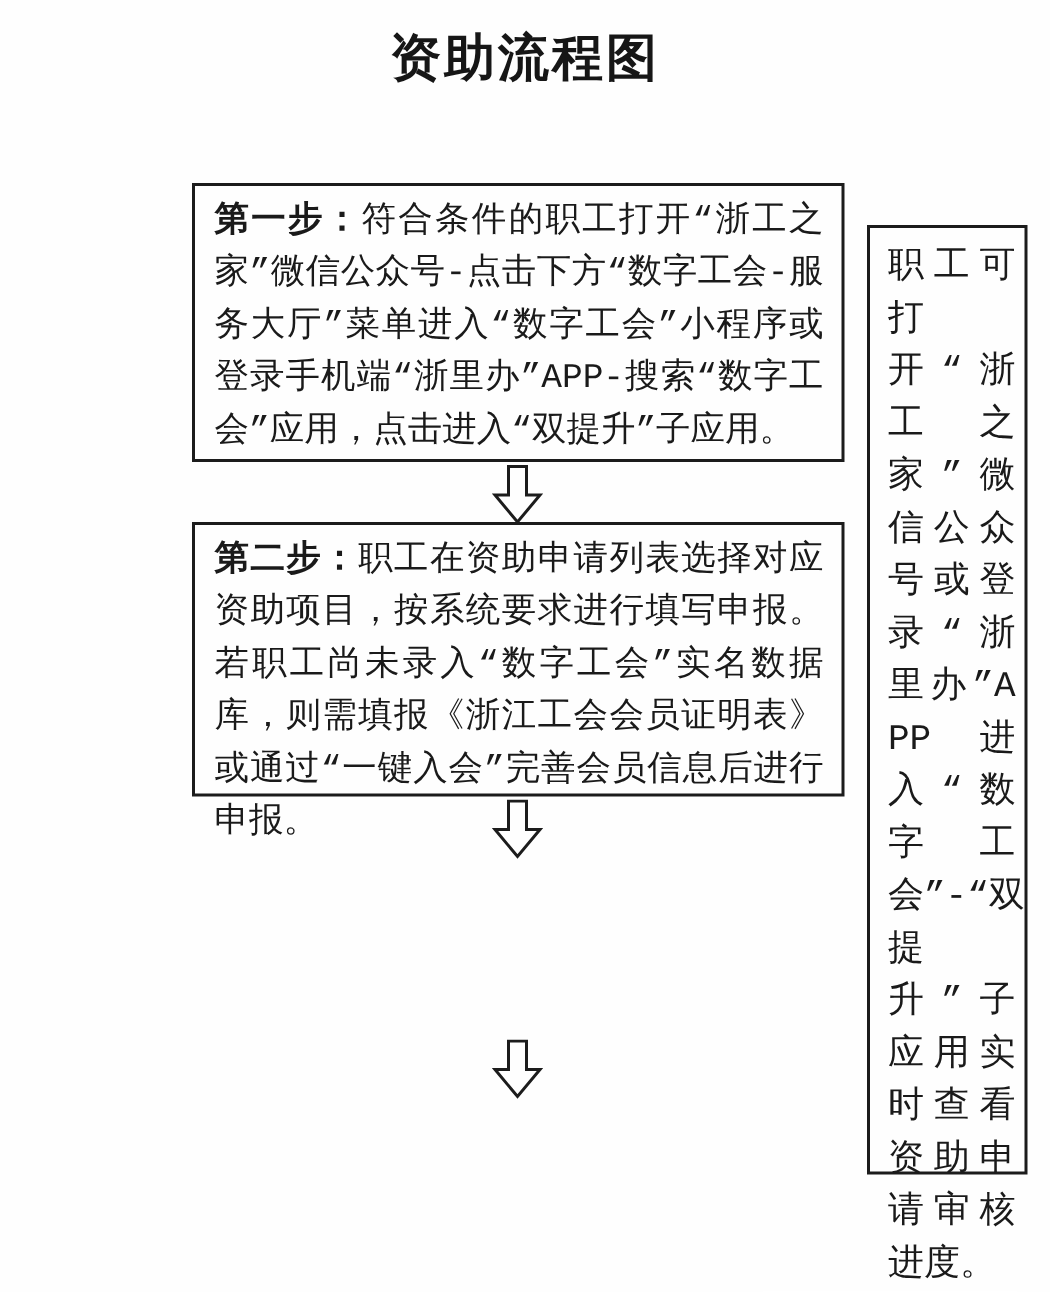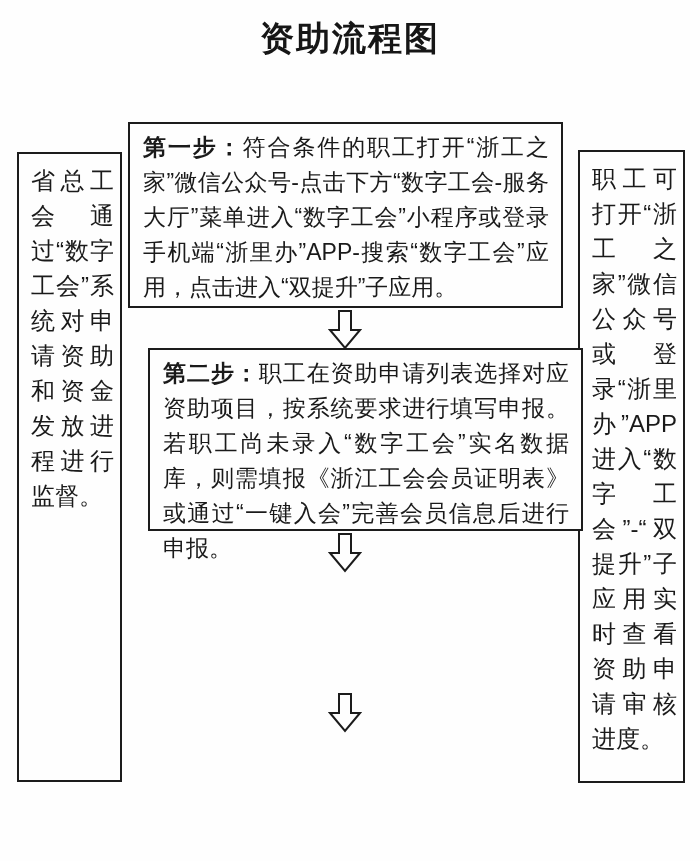--- a/index.html
+++ b/index.html
@@ -5,21 +5,21 @@
   html, body {
     margin: 0;
     padding: 0;
     background: #ffffff;
   }
   #canvas {
     position: relative;
     width: 700px;
     height: 861px;
     background: #fefefe;
-    font-family: Liberation Sans, sans-serif;
+    font-family: Liberation Mono, monospace;
     color: #1a1a1a;
     overflow: hidden;
   }
   .title {
     position: absolute;
     top: 16px;
     left: 0;
     width: 700px;
     text-align: center;
     font-size: 34px;
@@ -65,39 +65,36 @@
     height: 40px;
   }
 </style>
 </head>
 <body>
 
 <div id="canvas">
 
   <div class="title">资助流程图</div>
 
-  <div class="box side-box" style="left:17px; top:152px; width:105px; height:630px;">
-    <span>省总工会通过“数字工会”系统对申请资助和资金发放进程进行监督。</span>
-  </div>
 
   <div class="box side-box" style="left:578px; top:150px; width:107px; height:633px;">
     <span>职工可打开“浙工之家”微信公众号或登录“浙里办”APP 进入“数字工会”-“双提升”子应用实时查看资助申请审核进度。</span>
   </div>
 
   <div class="box step-box" style="top:122px; height:186px;">
     <span class="step-label">第一步：</span><span>符合条件的职工打开“浙工之家”微信公众号-点击下方“数字工会-服务大厅”菜单进入“数字工会”小程序或登录手机端“浙里办”APP-搜索“数字工会”应用，点击进入“双提升”子应用。</span>
   </div>
 
   <div class="arrow" style="top:310px;">
     <svg viewBox="0 0 34 40" xmlns="http://www.w3.org/2000/svg">
       <path d="M11 1 H23 V20 H32 L17 38 L2 20 H11 Z" fill="#fefefe" stroke="#1c1c1c" stroke-width="2" stroke-linejoin="miter"></path>
     </svg>
   </div>
 
-  <div class="box step-box" style="top:348px; height:183px;margin-left:20px;">
+  <div class="box step-box" style="top:348px; height:183px;">
     <span class="step-label">第二步：</span><span>职工在资助申请列表选择对应资助项目，按系统要求进行填写申报。若职工尚未录入“数字工会”实名数据库，则需填报《浙江工会会员证明表》或通过“一键入会”完善会员信息后进行申报。</span>
   </div>
 
   <div class="arrow" style="top:533px;">
     <svg viewBox="0 0 34 40" xmlns="http://www.w3.org/2000/svg">
       <path d="M11 1 H23 V20 H32 L17 38 L2 20 H11 Z" fill="#fefefe" stroke="#1c1c1c" stroke-width="2" stroke-linejoin="miter"></path>
     </svg>
   </div>
 
 

